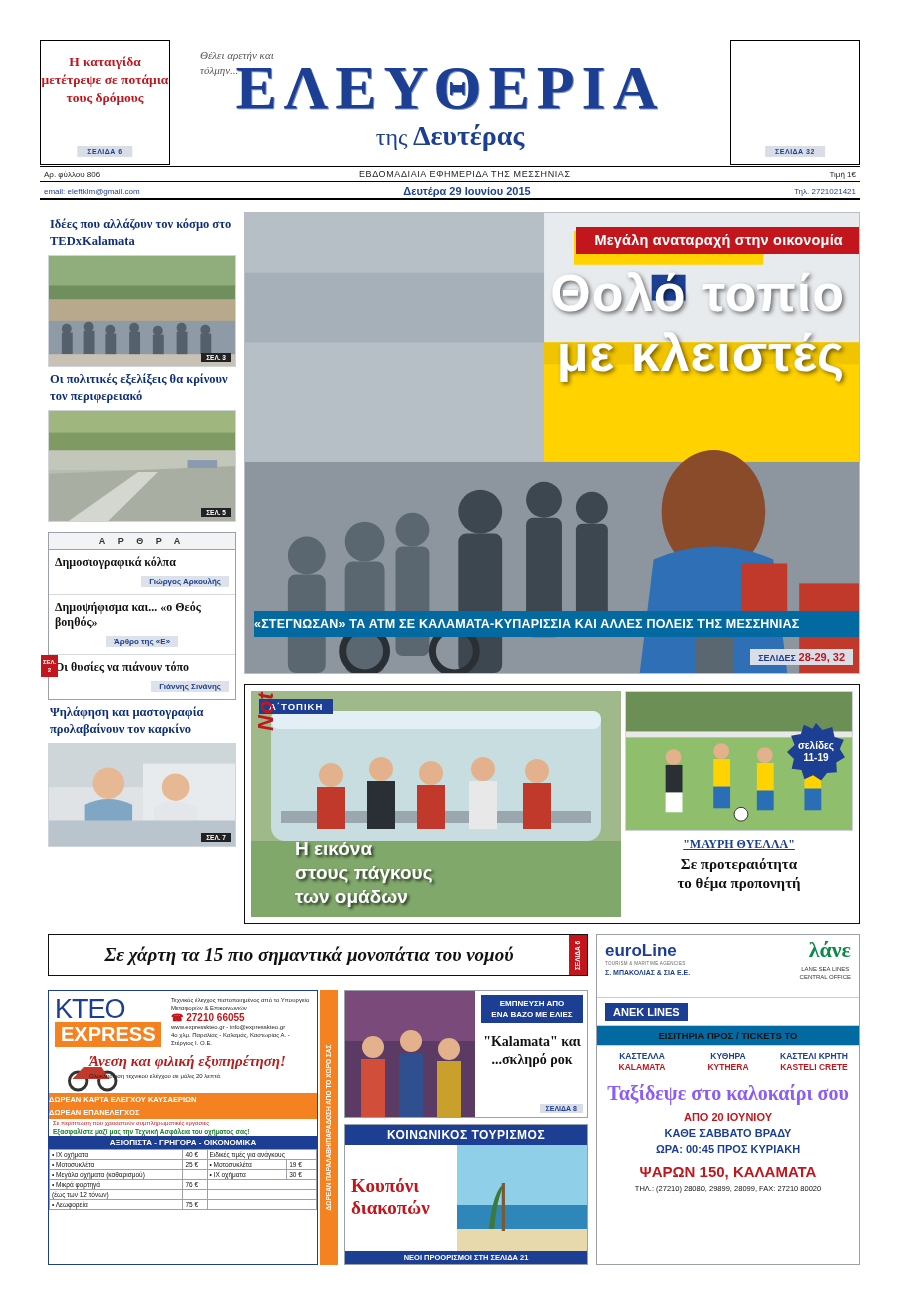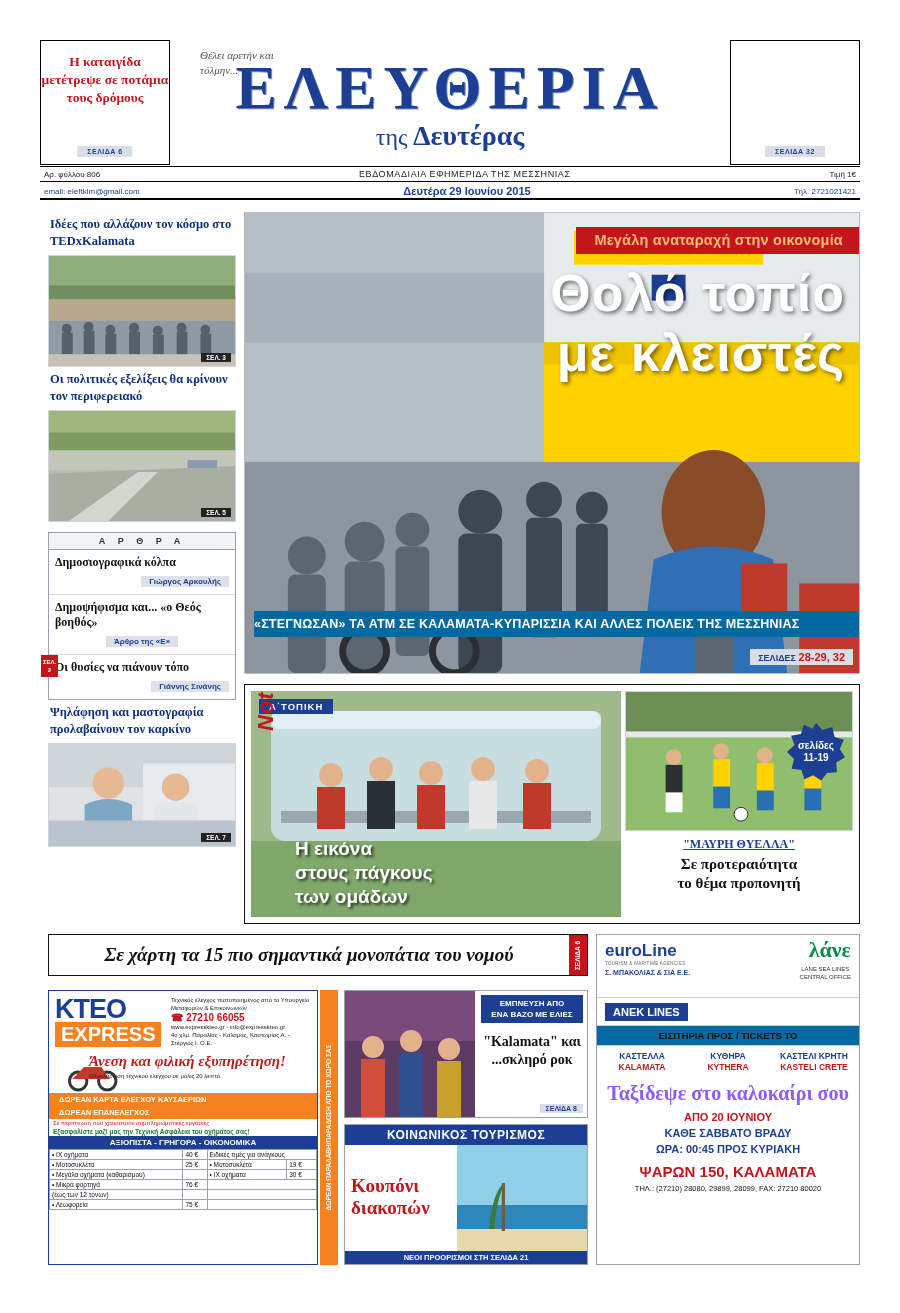--- a/index.html
+++ b/index.html
@@ -99,21 +99,21 @@
     position:absolute;left:-8px;top:0;background:#c3161c;color:#fff;font-size:6px;
     padding:3px 2px;line-height:8px;text-align:center;font-weight:700;width:13px;
   }
 
   
   .mainphoto{
     position:absolute;left:244px;top:212px;width:616px;height:462px;
     border:1px solid #b9bdc4;box-sizing:border-box;overflow:hidden;background:#cdd3d9;
   }
   .mp-banner{
-    position:absolute;right:0;top:14px;background:#c3161c;color:#fdba74;
+    position:absolute;right:0;top:14px;background:#c3161c;color:#ffffff;
     font-size:14.5px;font-weight:700;padding:5px 16px 6px 18px;letter-spacing:.2px;
   }
   .mp-head{
     position:absolute;right:14px;top:50px;width:560px;text-align:right;
     font-family:"Liberation Sans", sans-serif;font-weight:700;color:#fff;
     font-size:52px;line-height:60px;letter-spacing:1px;
     text-shadow:2px 2px 4px rgba(0,0,0,.55);
   }
   .mp-strip{
     position:absolute;left:9px;right:0;bottom:36px;background:#0369a1;color:#fff;
@@ -176,30 +176,30 @@
     display:flex;align-items:center;justify-content:center;
   }
   .mapstrip .side span{transform:rotate(-90deg);white-space:nowrap;}
 
   
   .ad-kteo{
     position:absolute;left:48px;top:990px;width:270px;height:275px;
     border:1px solid #1c3f94;box-sizing:border-box;background:#fff;overflow:hidden;
   }
   .kteo-logo{
-    font-family:"Liberation Sans", sans-serif;font-weight:700;color:#1c3f94;
+    font-family:"Liberation Sans", sans-serif;font-weight:400;color:#1c3f94;
     font-size:27px;line-height:26px;letter-spacing:-1px;
   }
   .kteo-express{
     background:#f58220;color:#fff;font-weight:700;font-size:20px;padding:1px 6px;display:inline-block;
   }
   .kteo-small{font-size:6px;line-height:8px;color:#222;}
   .kteo-phone{color:#c3161c;font-weight:700;font-size:10px;}
   .kteo-band{
-    background:#f58220;color:#fff;font-size:7.5px;font-weight:700;padding:2px 10px;
+    background:#f58220;color:#fff;font-size:7.5px;font-weight:700;padding:2px 0;
   }
   .kteo-table{width:100%;border-collapse:collapse;font-size:6.5px;}
   .kteo-table td{border:1px solid #9aa1ad;padding:1px 2px;}
   .ad-side-strip{
     position:absolute;left:320px;top:990px;width:18px;height:275px;background:#f58220;
     color:#fff;font-size:6.5px;font-weight:700;display:flex;align-items:center;justify-content:center;
   }
   .ad-side-strip span{transform:rotate(-90deg);white-space:nowrap;}
 
   .ad-rock{

